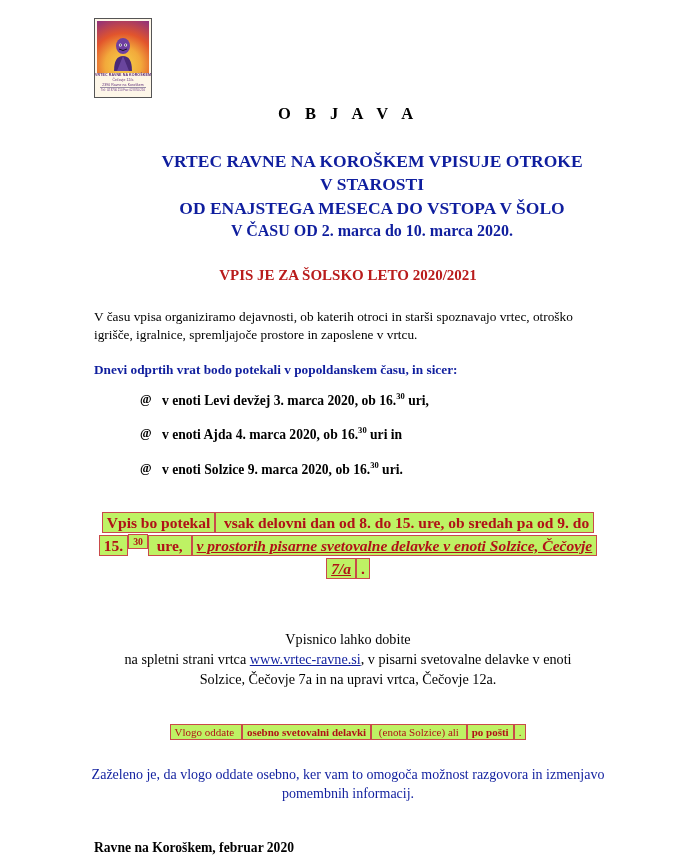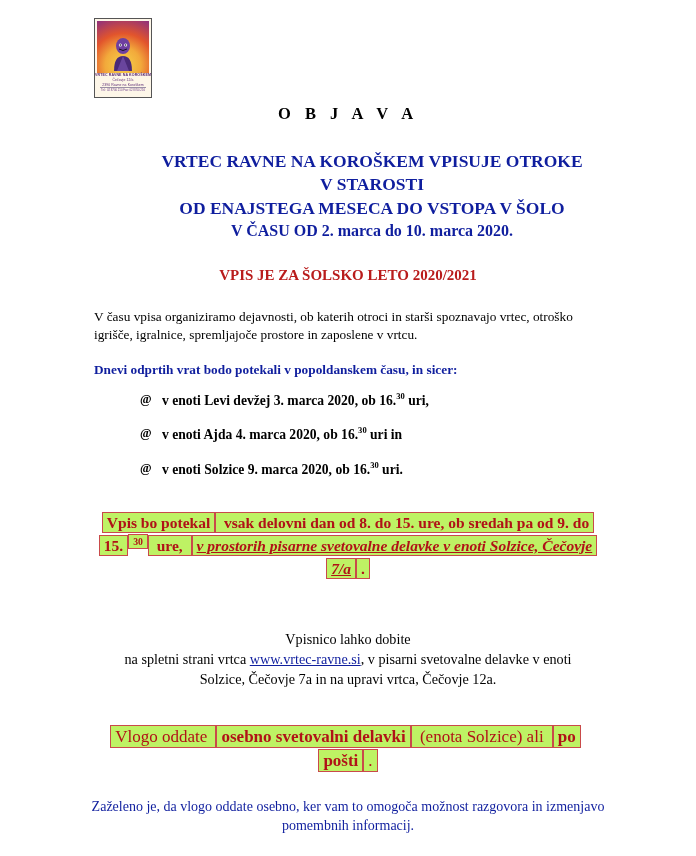--- a/index.html
+++ b/index.html
@@ -179,21 +179,21 @@
     margin: 48px 94px 0 94px;
     color: #000;
   }
   .vpis-center a {
     color: #0f1e9e;
     text-decoration: underline;
   }
   .vloga-block {
     margin: 36px 94px 0 94px;
     text-align: center;
-    font-size: 17px;
+    font-size: 11px;
     line-height: 1.4;
   }
   .vloga-block .hl { color: #b01217; }
   .vloga-block .bold { font-weight: bold; }
   .zazeleno {
     margin: 24px 86px 0 86px;
     text-align: center;
     color: #0f1e9e;
     font-size: 14px;
     line-height: 1.4;

